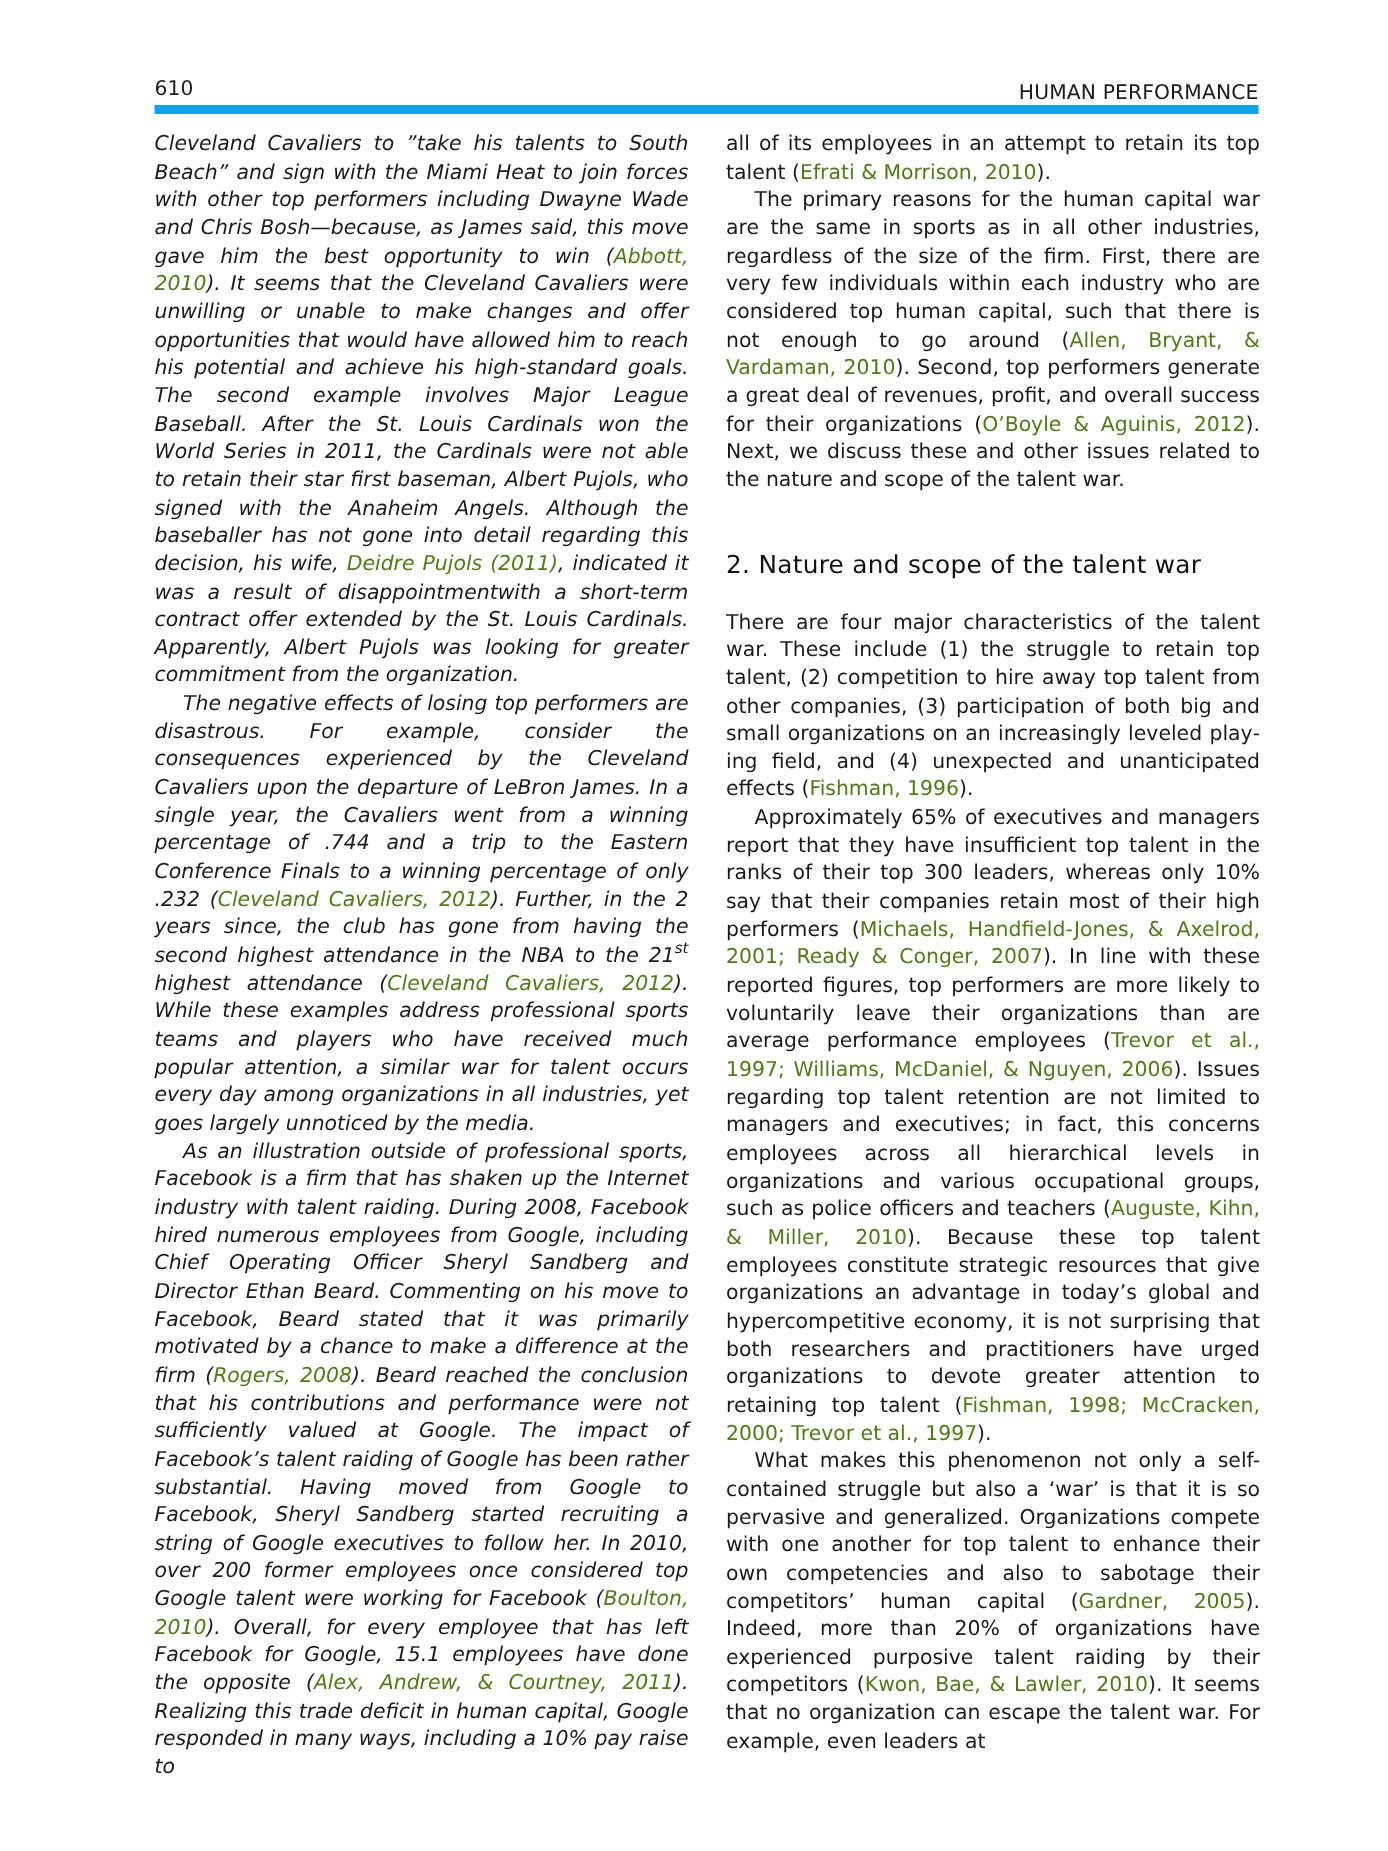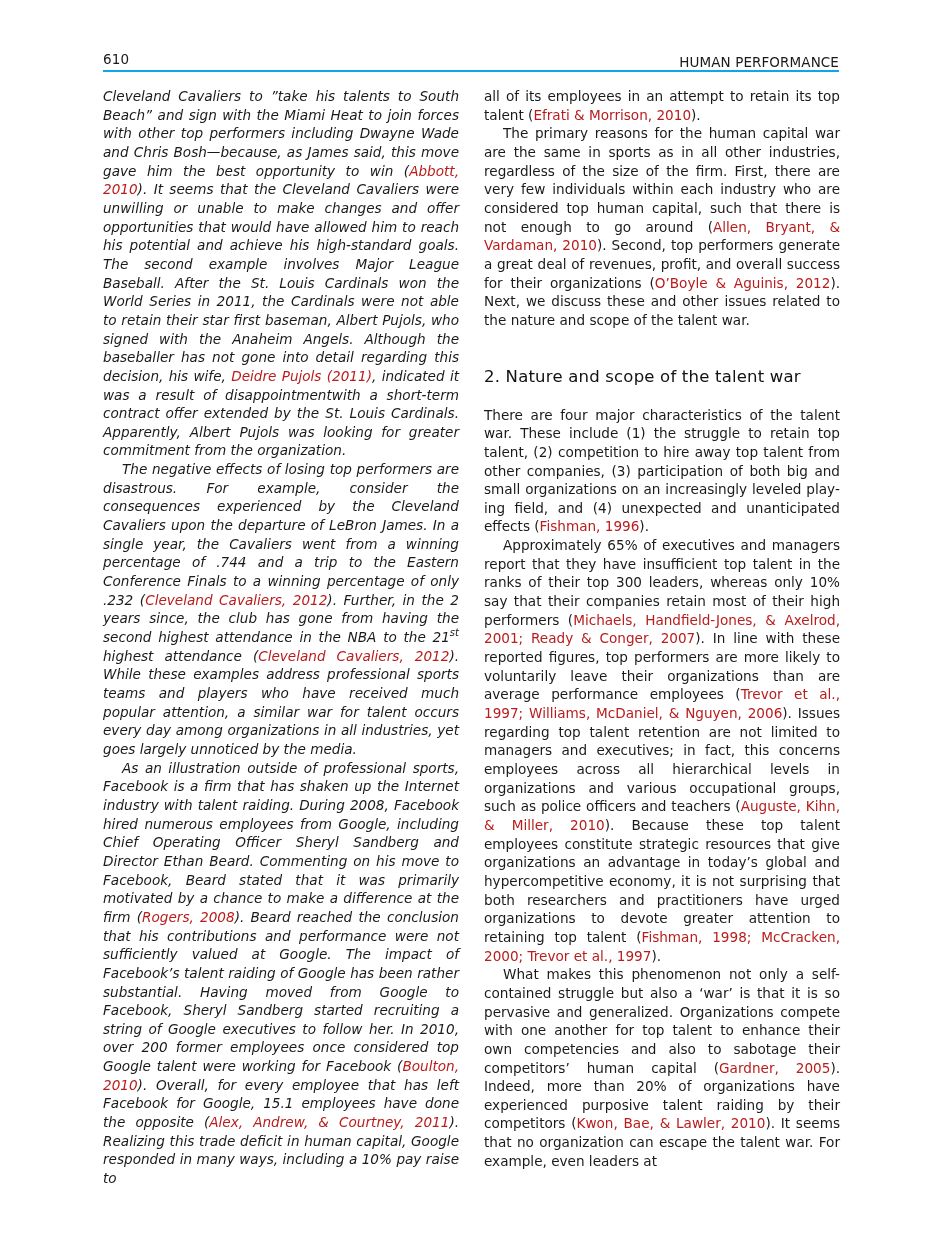--- a/index.html
+++ b/index.html
@@ -1,28 +1,28 @@
 <!DOCTYPE html>
 <html><head>
 <meta charset="utf-8">
 <style>
   html, body { margin: 0; padding: 0; background: #ffffff; }
   body { width: 925px; height: 1234px; position: relative; overflow: hidden;
          font-family: "DejaVu Sans", sans-serif; color: #1a1a1a; }
   .header { position: absolute; left: 103px; top: 50px; width: 736px; height: 20px;
-            border-bottom: 2px solid #0ea5e9; font-size: 13.5px; letter-spacing: 0.1px; }
+            border-bottom: 6px solid #0ea5e9; font-size: 13.5px; letter-spacing: 0.1px; }
   .header .pnum { position: absolute; left: 0; top: 1px; }
   .header .rt { position: absolute; right: 0; top: 4px; }
   .col { position: absolute; top: 87px; width: 356px; font-size: 13.6px; line-height: 18.65px;
          text-align: justify; hyphens: manual; }
   .col.left { left: 103px; font-style: italic; }
   .col.right { left: 484px; }
   p { margin: 0; }
   p.ind { text-indent: 19px; }
-  a.cite { color: #b91c1c; text-decoration: none; }
+  a.cite { color: #4d7c0f; text-decoration: none; }
   sup { font-size: 10px; line-height: 0; vertical-align: super; }
   h2.sec { font-size: 16.5px; font-weight: normal; margin: 36px 0 18px 0; line-height: 22px;
            letter-spacing: 0.2px; color: #111; }
 </style>
 </head>
 <body>
 
 <div class="header">
   <span class="pnum">610</span>
   <span class="rt">HUMAN PERFORMANCE</span>

